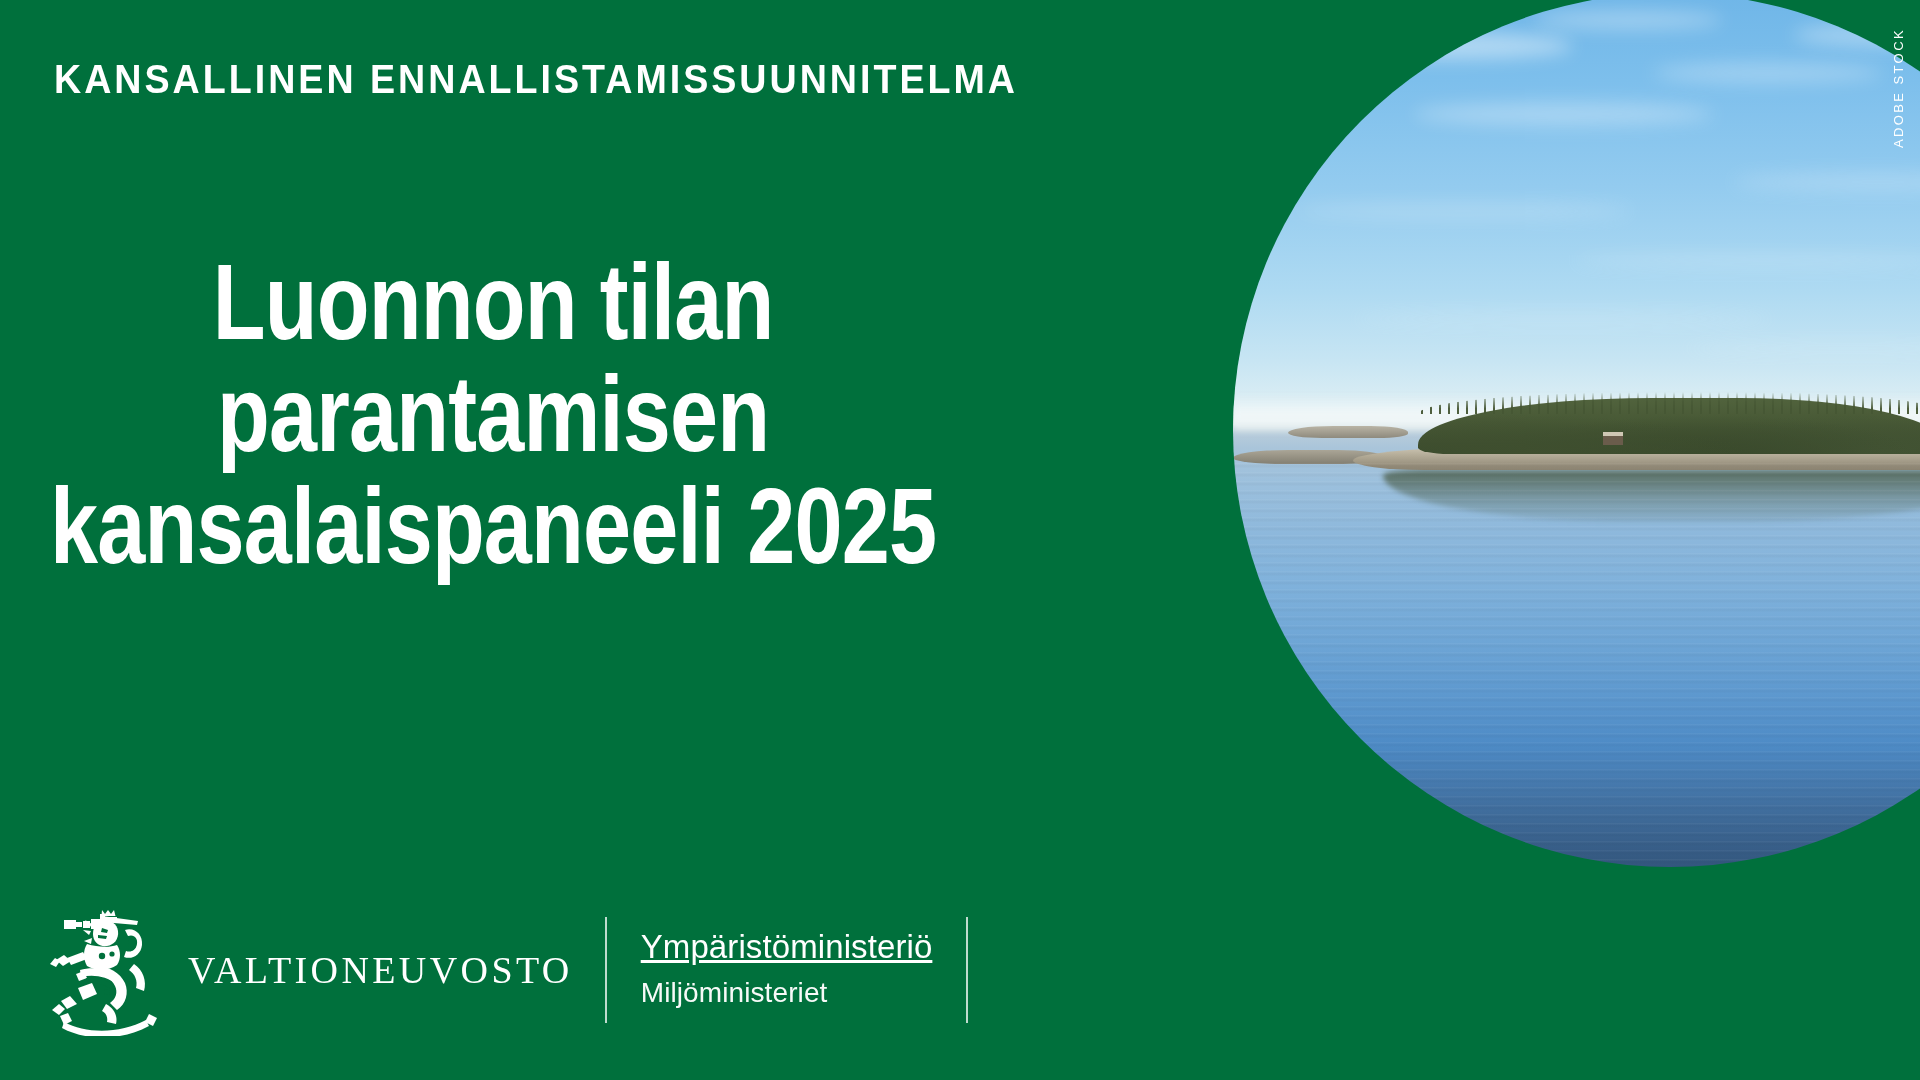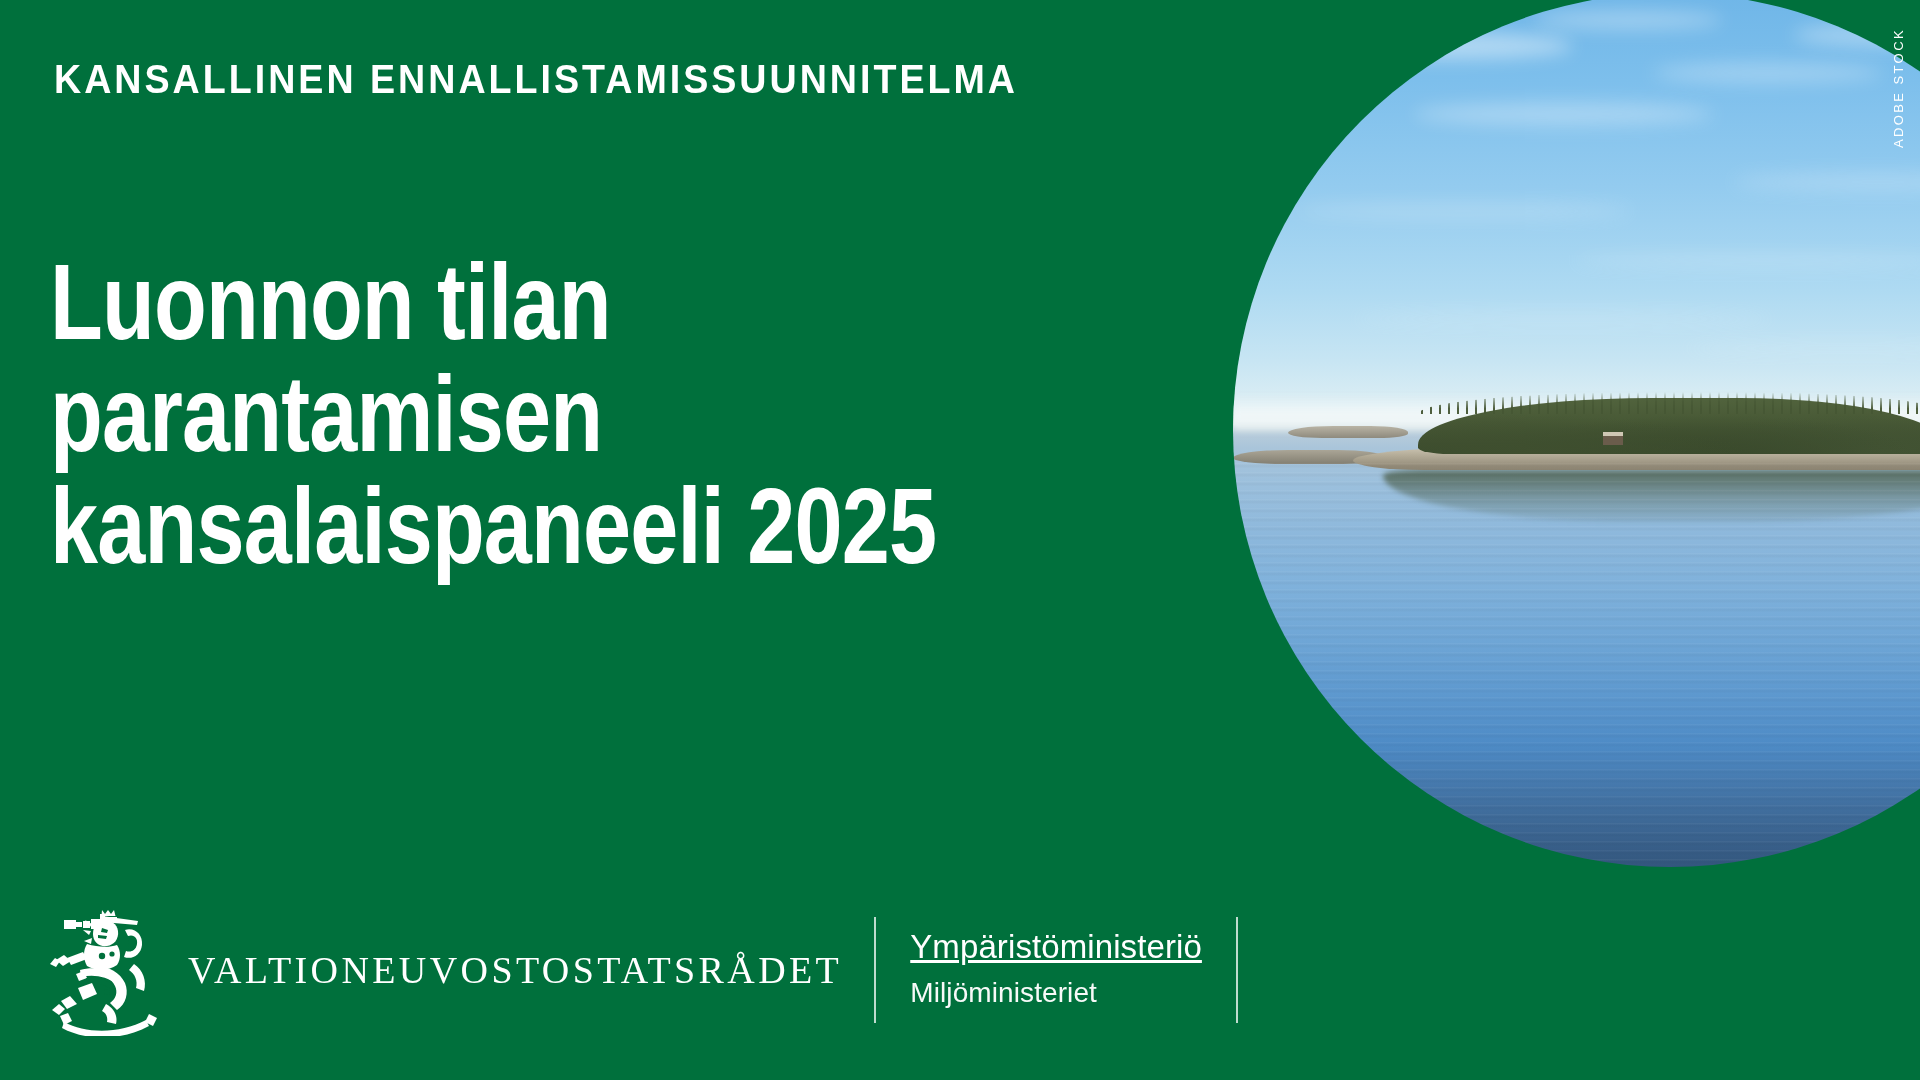--- a/index.html
+++ b/index.html
@@ -178,20 +178,21 @@
     transform:scaleX(0.94);
     transform-origin:left center;
     white-space:nowrap;
     font-family:"Liberation Sans Narrow","Liberation Sans", sans-serif;
   }
 
   .title {
     position:absolute;
     left:50px; top:246px;
     color:#ffffff;
+    text-align:center;
   }
   .title-line {
     display:block;
     font-size:108px;
     line-height:112px;
     font-weight:bold;
     letter-spacing:-1px;
     white-space:nowrap;
     transform:scaleX(0.80);
     transform-origin:left center;
@@ -352,21 +353,20 @@
         <path d="M99 110 l8 4 -4 8 -8 -4 z"></path>
 
         <circle cx="52" cy="52" r="3.2" fill="#00703C"></circle>
         <circle cx="62" cy="50" r="2.6" fill="#00703C"></circle>
         <circle cx="57" cy="88" r="2.8" fill="#00703C"></circle>
       </g>
     </svg>
 
     <div class="vn-text">
       <span class="vn-line">VALTIONEUVOSTO</span>
-      <span class="vn-line">STATSRÅDET</span>
     </div>
 
     <div class="divider"></div>
 
     <div class="ministry">
       <span class="min-fi">Ympäristöministeriö</span>
       <span class="min-sv">Miljöministeriet</span>
     </div>
 
     <div class="divider"></div>

